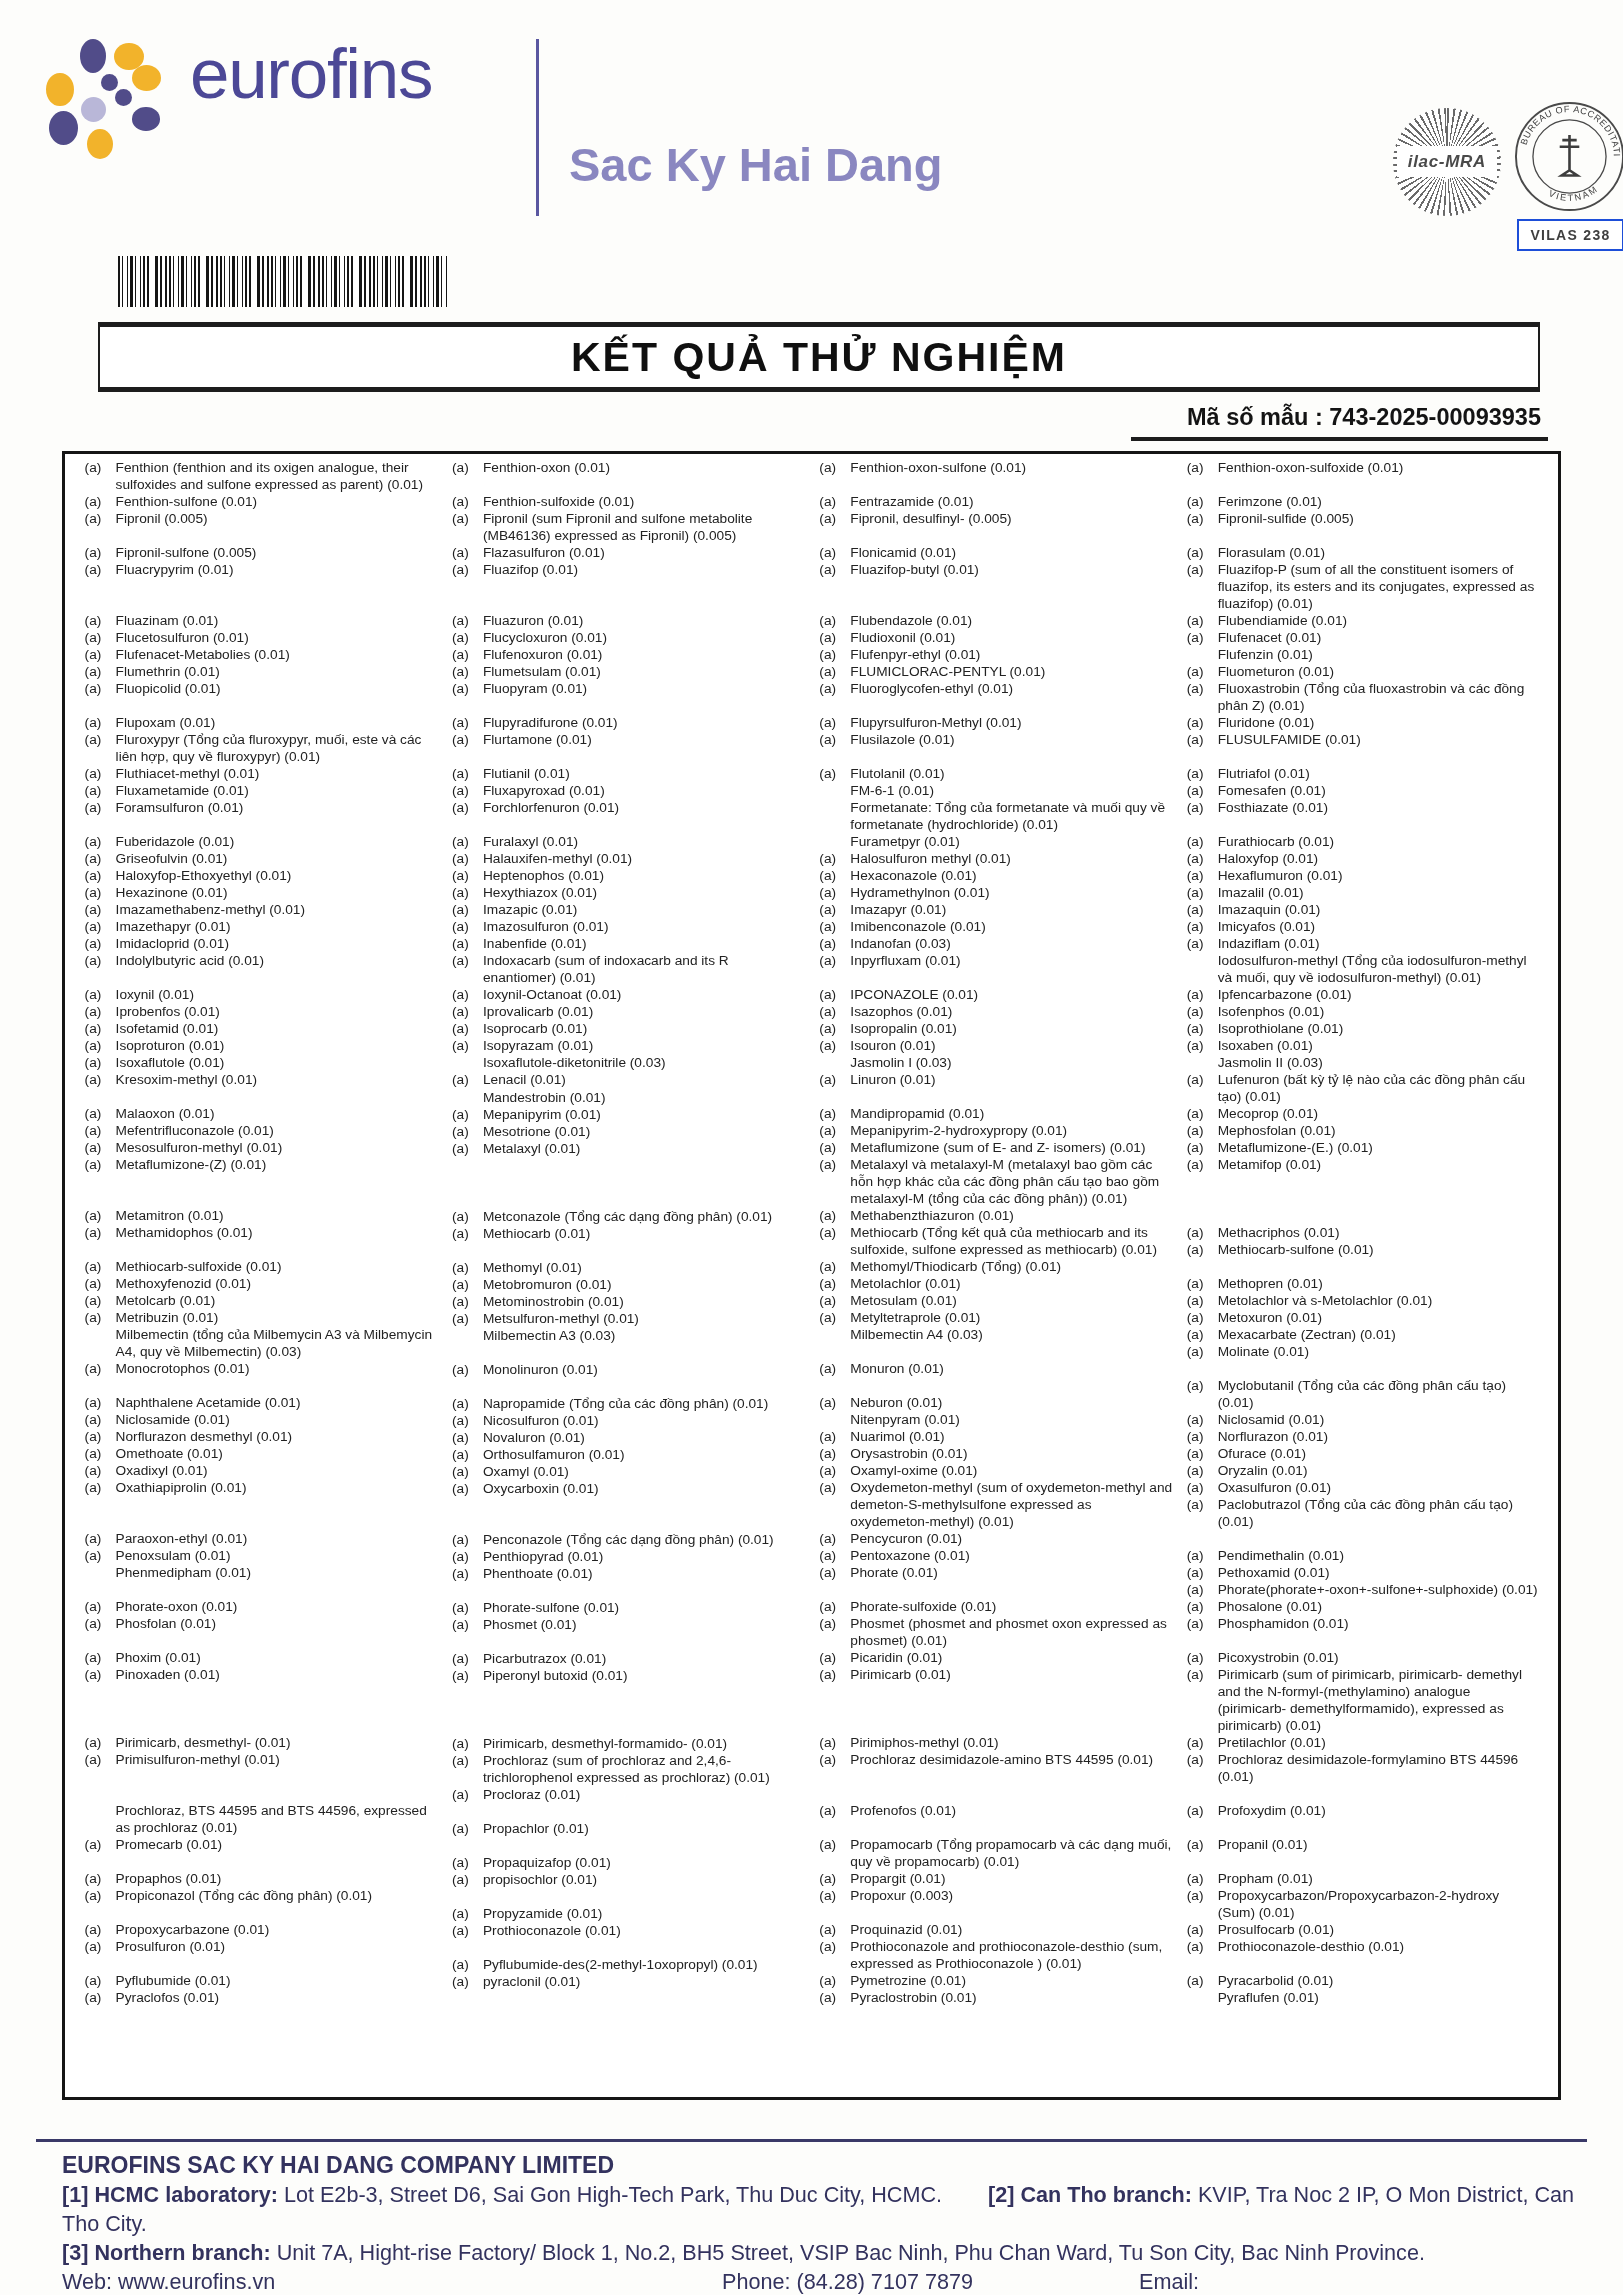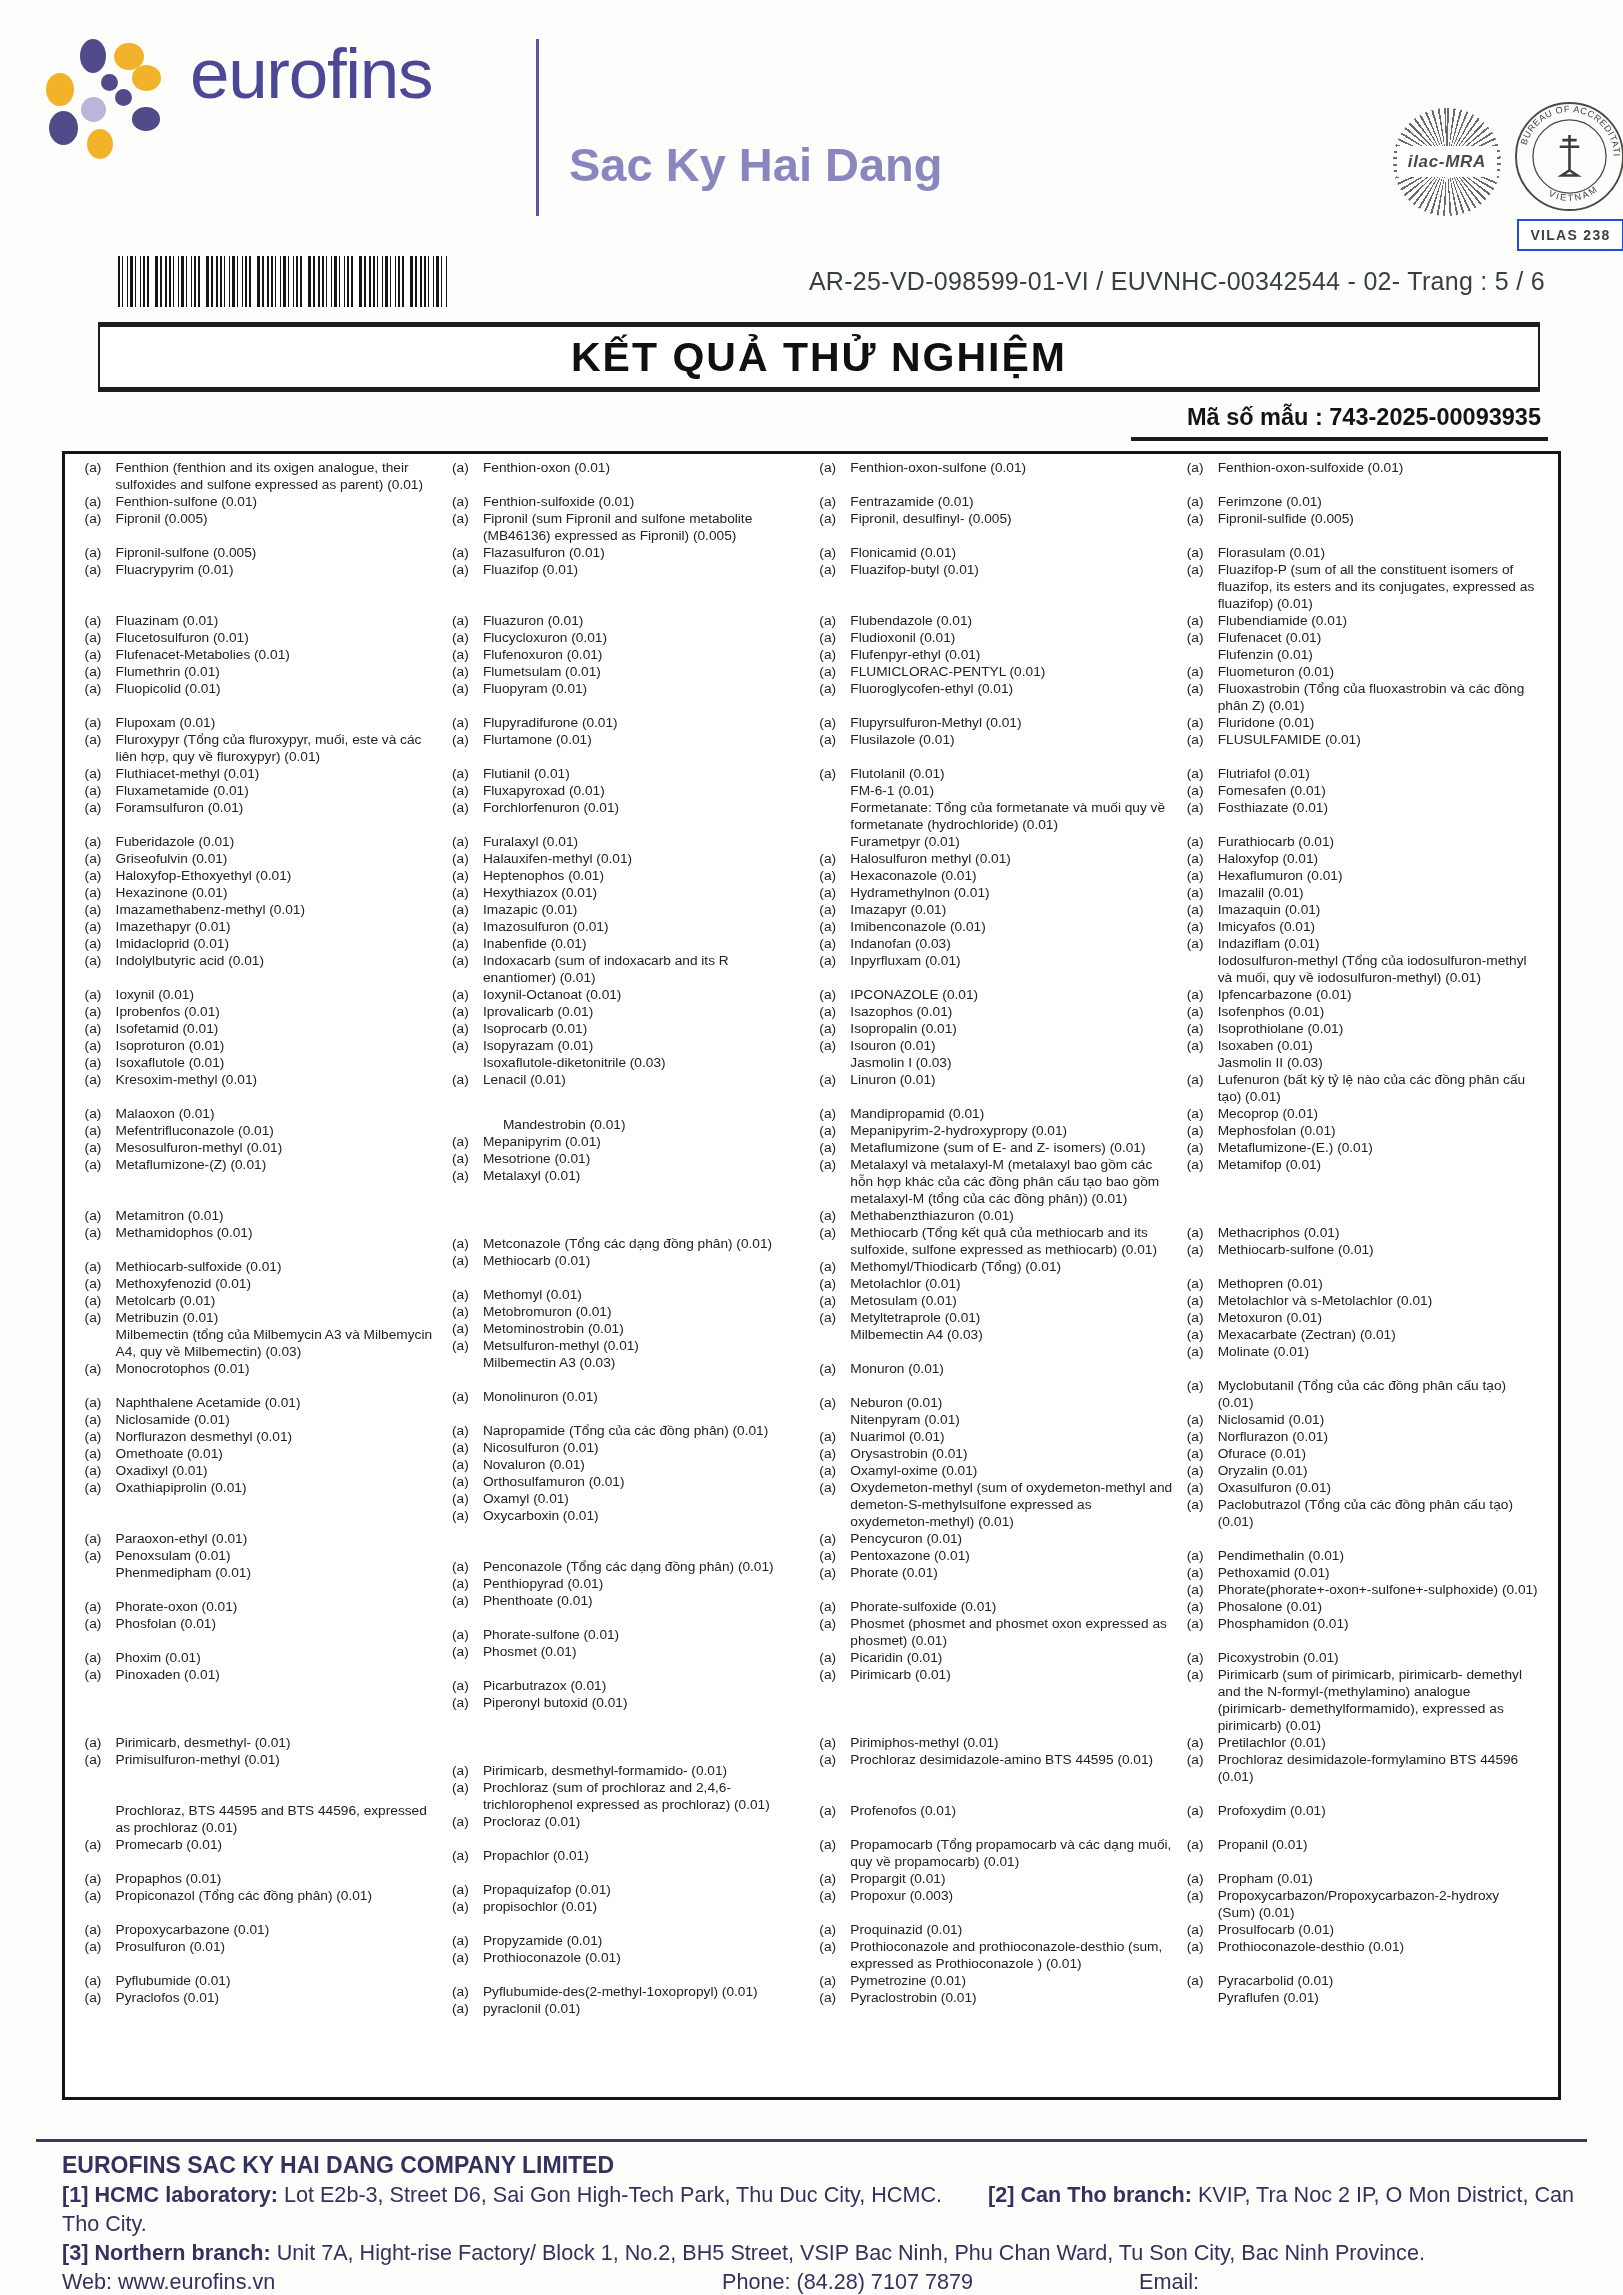--- a/index.html
+++ b/index.html
@@ -103,21 +103,20 @@
       </text>
       <text font-size="14" font-family="Liberation Sans, sans-serif" fill="#3d3d3d" letter-spacing="3">
         <textPath href="#arcBot" startOffset="34%">VIETNAM</textPath>
       </text>
       <path d="M85 52 l0 54 M70 70 l30 0 M74 60 l22 0 M85 106 l-12 8 24 0 z" stroke="#3d3d3d" stroke-width="4" fill="none"></path>
     </svg>
   </div>
   <div class="vilas-box">VILAS 238</div>
 
   <div class="barcode"></div>
-  <div class="ref-line">AR-25-VD-098599-01-VI / EUVNHC-00342544 - 02- Trang : 5 / 6</div>
 
   <div class="title-box">
     <span class="title-text">KẾT QUẢ THỬ NGHIỆM</span>
   </div>
   <div class="sample-line">
     <span>Mã số mẫu :</span>
     <span> </span>
     <span>743-2025-00093935</span>
   </div>
   <div class="sample-underline"></div>
@@ -492,21 +491,21 @@
             <span class="ctext">Isopyrazam (0.01)</span>
           </div>
           <div class="item">
             <span class="marker"></span>
             <span class="ctext">Isoxaflutole-diketonitrile (0.03)</span>
           </div>
           <div class="item">
             <span class="marker">(a)</span>
             <span class="ctext">Lenacil (0.01)</span>
           </div>
-          <div class="item" style="margin-top: 28px; gap: 20px;">
+          <div class="item" style="margin-top: 1px;">
             <span class="marker"></span>
             <span class="ctext">Mandestrobin (0.01)</span>
           </div>
           <div class="item">
             <span class="marker">(a)</span>
             <span class="ctext">Mepanipyrim (0.01)</span>
           </div>
           <div class="item">
             <span class="marker">(a)</span>
             <span class="ctext">Mesotrione (0.01)</span>

